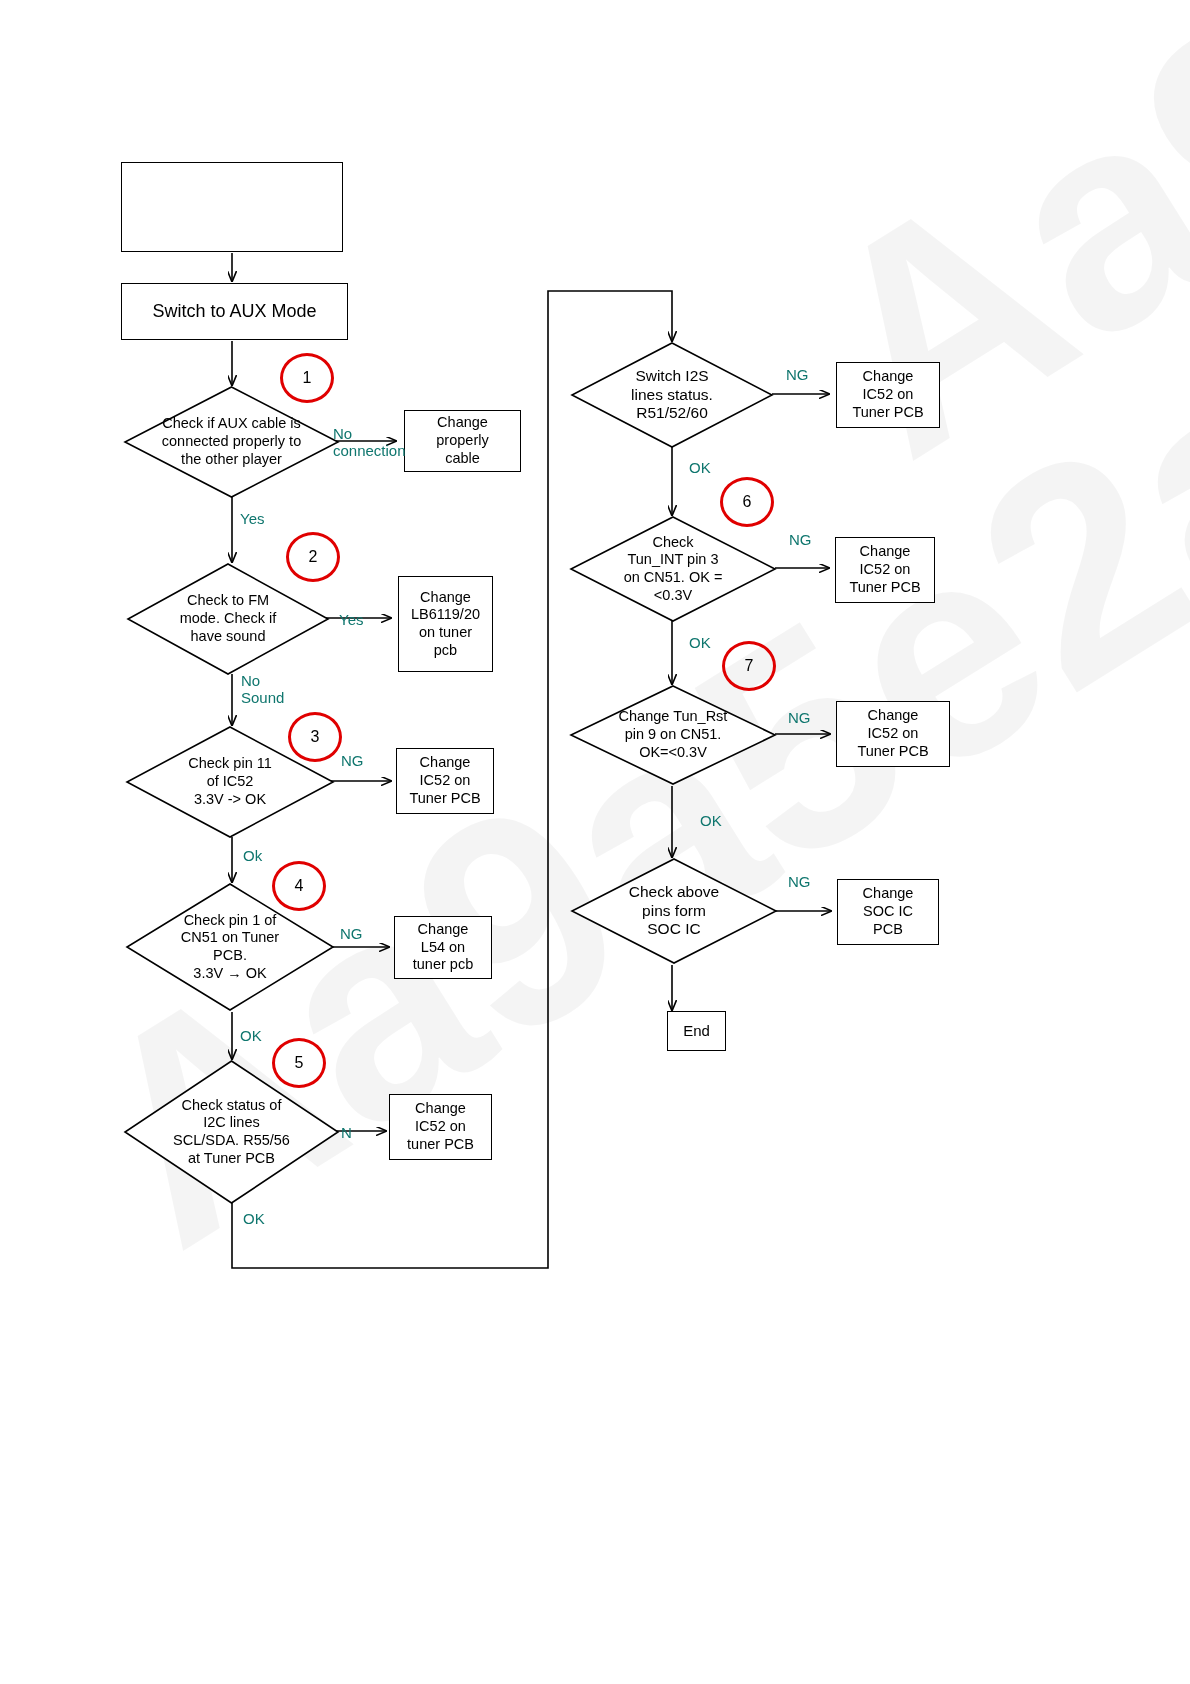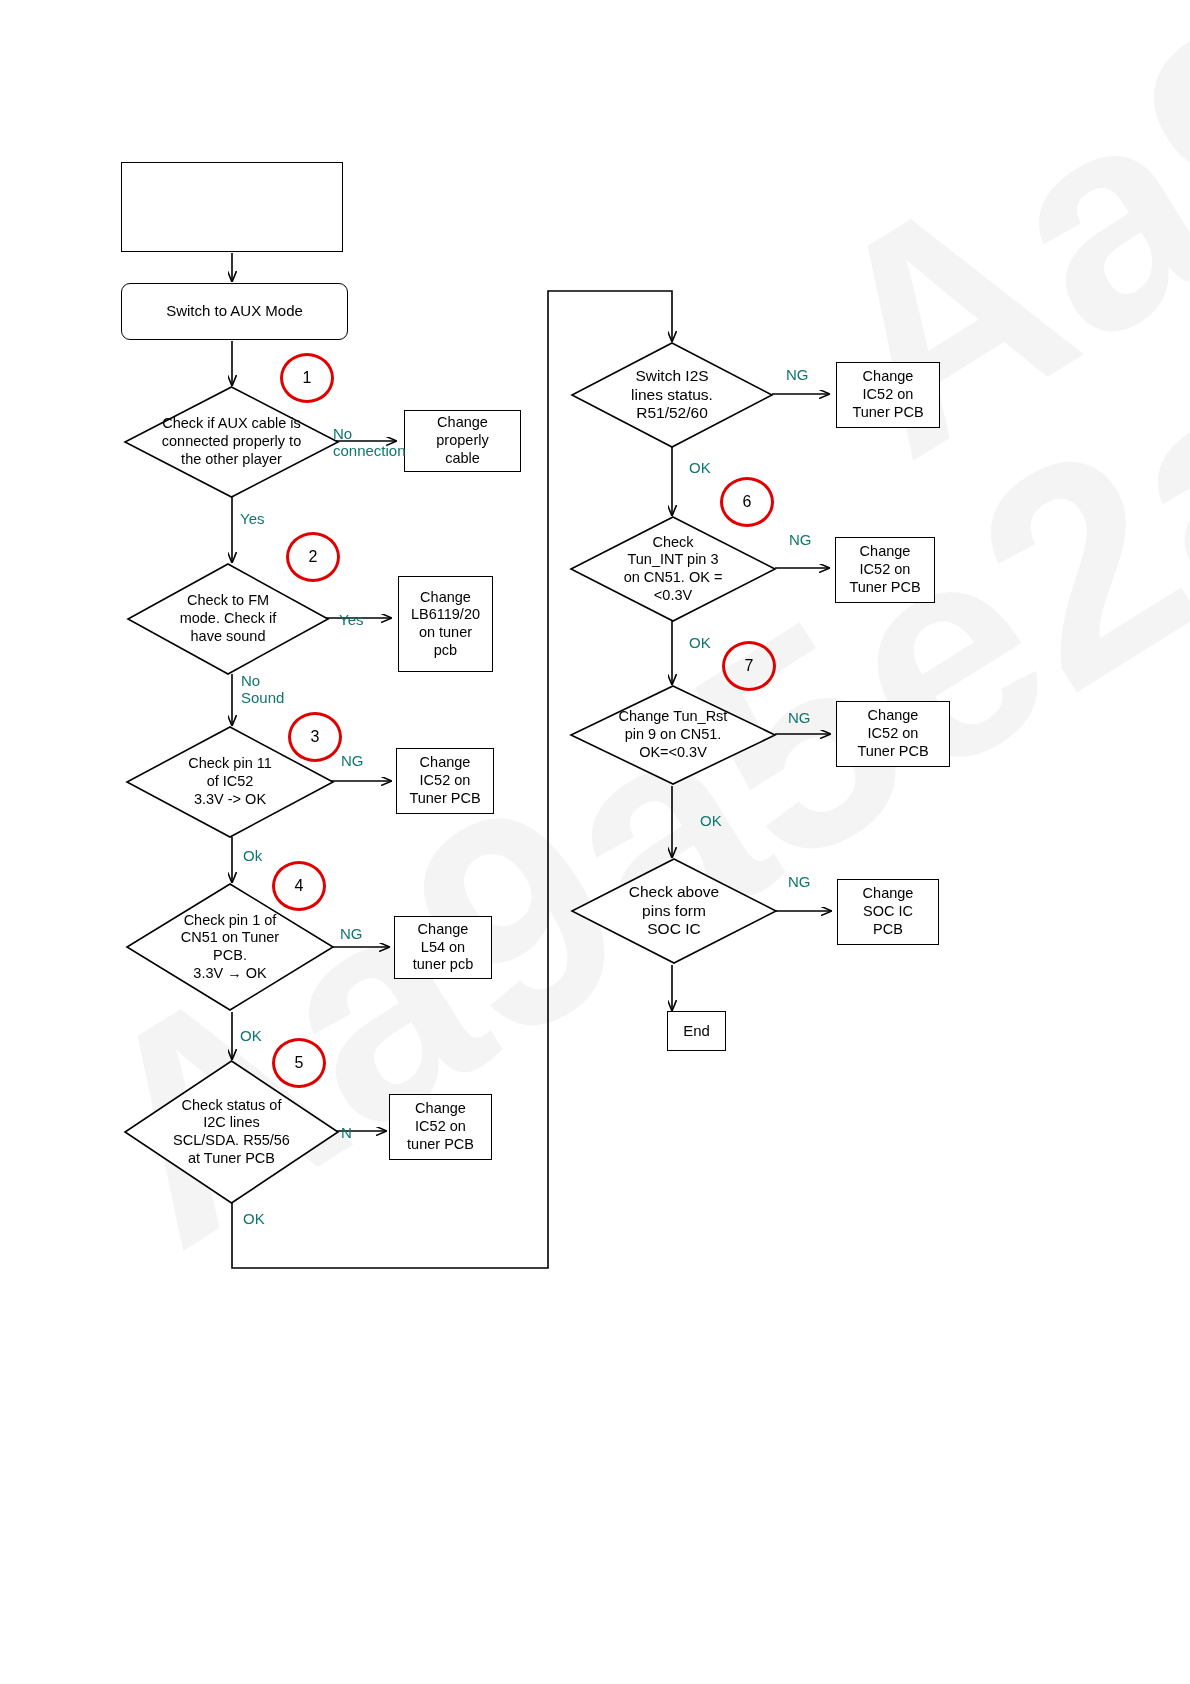--- a/index.html
+++ b/index.html
@@ -173,21 +173,21 @@
       <line x1="775" y1="911" x2="831" y2="911" marker-end="url(#ah)"></line>
 
       <line x1="672" y1="965" x2="672" y2="1010" marker-end="url(#ah)"></line>
     </g>
   </svg>
 
   <div class="node box empty" style="left:121px; top:162px; width:222px; height:90px;">
     <span></span>
   </div>
 
-  <div class="node box" style="left:121px; top:283px; width:227px; height:57px; font-size:15px;border-radius:9px;">
+  <div class="node box" style="left:121px; top:283px; width:227px; height:57px; font-size:18px;">
     <span>Switch to AUX Mode</span>
   </div>
 
   <div class="diamond-wrap" style="left:124px; top:386px; width:215px; height:112px;">
     <svg width="215" height="112" viewBox="0 0 215 112">
       <polygon points="107.5,1 214,56 107.5,111 1,56" fill="#fff" stroke="#000" stroke-width="1.6"></polygon>
     </svg>
     <div class="diamond-text">
       <span>
         <span>Check if  AUX cable is</span><br>

